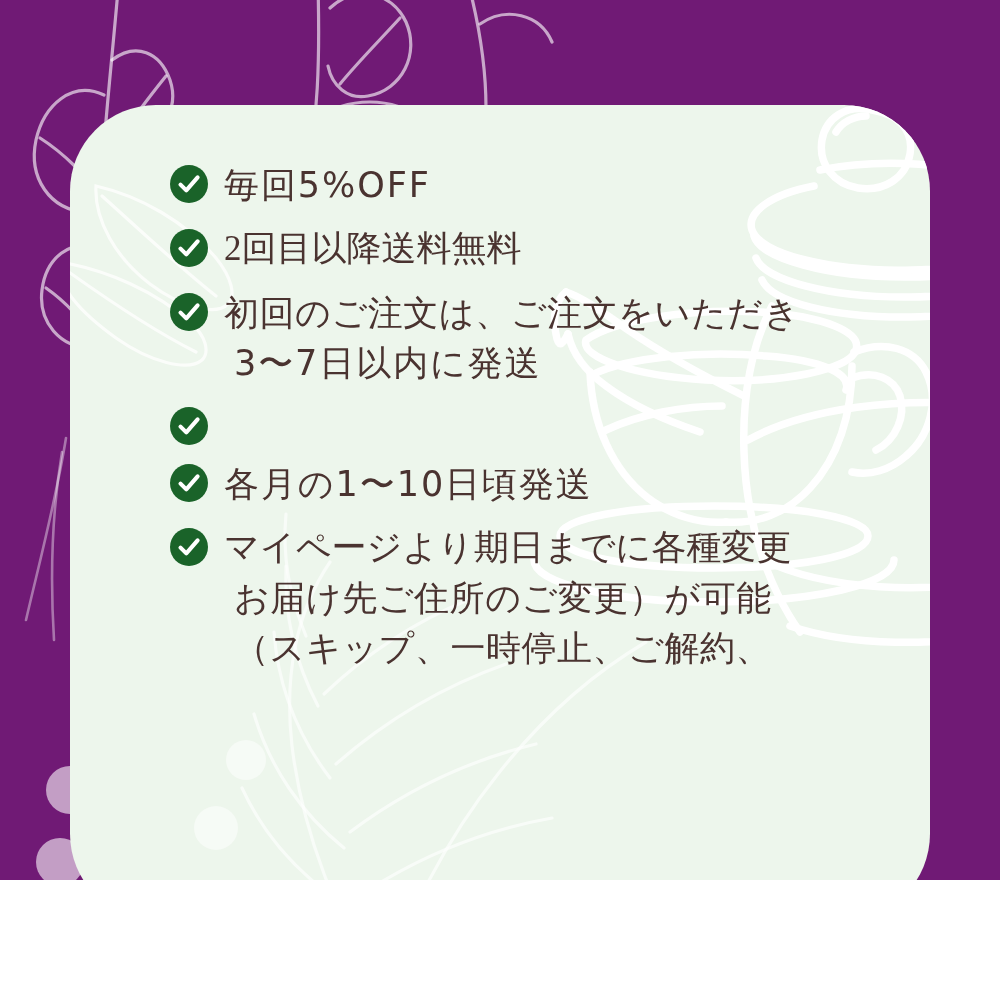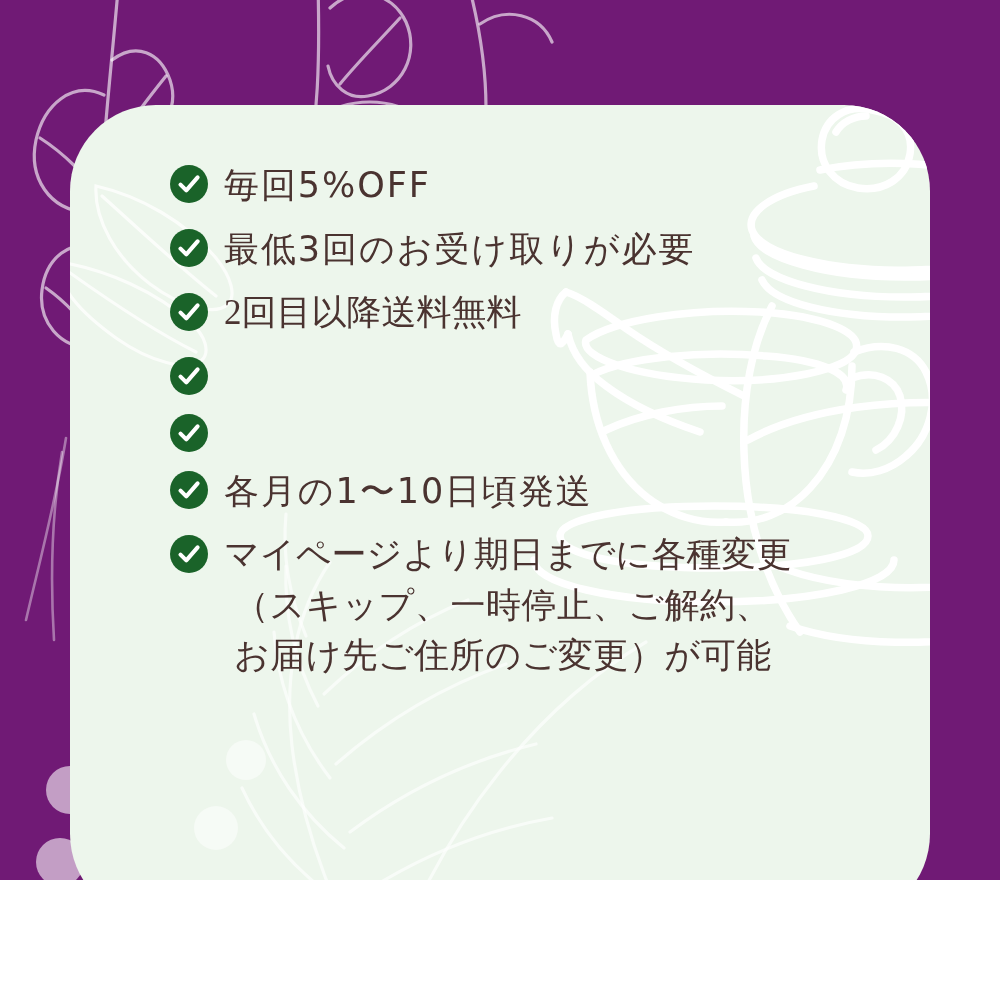--- a/index.html
+++ b/index.html
@@ -246,31 +246,20 @@
           <svg viewBox="0 0 38 38" width="38" height="38">
             <circle cx="19" cy="19" r="19" fill="#1a6329"></circle>
             <path d="M10.5 19.6 L16.3 25.4 L27.6 12.4" fill="none" stroke="#ffffff" stroke-width="4.1" stroke-linecap="round" stroke-linejoin="round"></path>
           </svg>
         </span>
         <span class="lines">
           <div class="line">毎回5%OFF</div>
         </span>
       </div>
 
-      <div class="item">
-        <span class="check">
-          <svg viewBox="0 0 38 38" width="38" height="38">
-            <circle cx="19" cy="19" r="19" fill="#1a6329"></circle>
-            <path d="M10.5 19.6 L16.3 25.4 L27.6 12.4" fill="none" stroke="#ffffff" stroke-width="4.1" stroke-linecap="round" stroke-linejoin="round"></path>
-          </svg>
-        </span>
-        <span class="lines">
-          <div class="line">最低3回のお受け取りが必要</div>
-        </span>
-      </div>
 
 
       <div class="item">
         <span class="check">
           <svg viewBox="0 0 38 38" width="38" height="38">
             <circle cx="19" cy="19" r="19" fill="#1a6329"></circle>
             <path d="M10.5 19.6 L16.3 25.4 L27.6 12.4" fill="none" stroke="#ffffff" stroke-width="4.1" stroke-linecap="round" stroke-linejoin="round"></path>
           </svg>
         </span>
         <span class="lines">
@@ -279,20 +268,22 @@
       </div>
 
       <div class="item">
         <span class="check">
           <svg viewBox="0 0 38 38" width="38" height="38">
             <circle cx="19" cy="19" r="19" fill="#1a6329"></circle>
             <path d="M10.5 19.6 L16.3 25.4 L27.6 12.4" fill="none" stroke="#ffffff" stroke-width="4.1" stroke-linecap="round" stroke-linejoin="round"></path>
           </svg>
         </span>
         <span class="lines">
+          <div class="line tight">初回のご注文は、ご注文をいただき</div>
+          <div class="line indent">3〜7日以内に発送</div>
         </span>
       </div>
 
       <div class="item">
         <span class="check">
           <svg viewBox="0 0 38 38" width="38" height="38">
             <circle cx="19" cy="19" r="19" fill="#1a6329"></circle>
             <path d="M10.5 19.6 L16.3 25.4 L27.6 12.4" fill="none" stroke="#ffffff" stroke-width="4.1" stroke-linecap="round" stroke-linejoin="round"></path>
           </svg>
         </span>
@@ -314,20 +305,20 @@
 
       <div class="item">
         <span class="check">
           <svg viewBox="0 0 38 38" width="38" height="38">
             <circle cx="19" cy="19" r="19" fill="#1a6329"></circle>
             <path d="M10.5 19.6 L16.3 25.4 L27.6 12.4" fill="none" stroke="#ffffff" stroke-width="4.1" stroke-linecap="round" stroke-linejoin="round"></path>
           </svg>
         </span>
         <span class="lines">
           <div class="line vtight">マイページより期日までに各種変更</div>
+          <div class="line indent tight">お届け先ご住所のご変更）が可能</div>
           <div class="line indent tight">（スキップ、一時停止、ご解約、</div>
-          <div class="line indent tight">お届け先ご住所のご変更）が可能</div>
         </span>
       </div>
 
     </div>
   </div>
 </div>
 
 </body></html>

